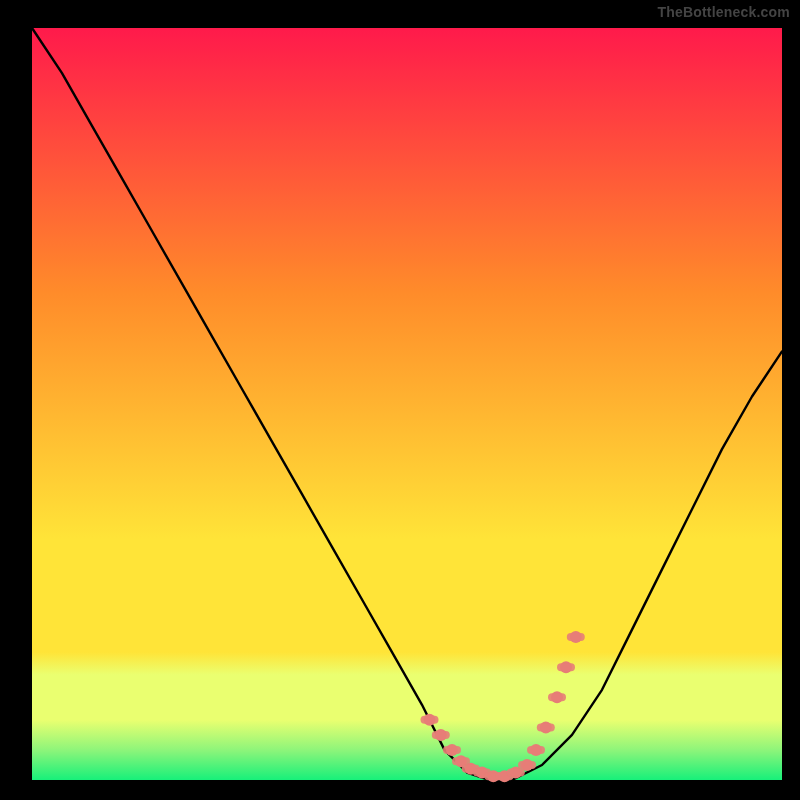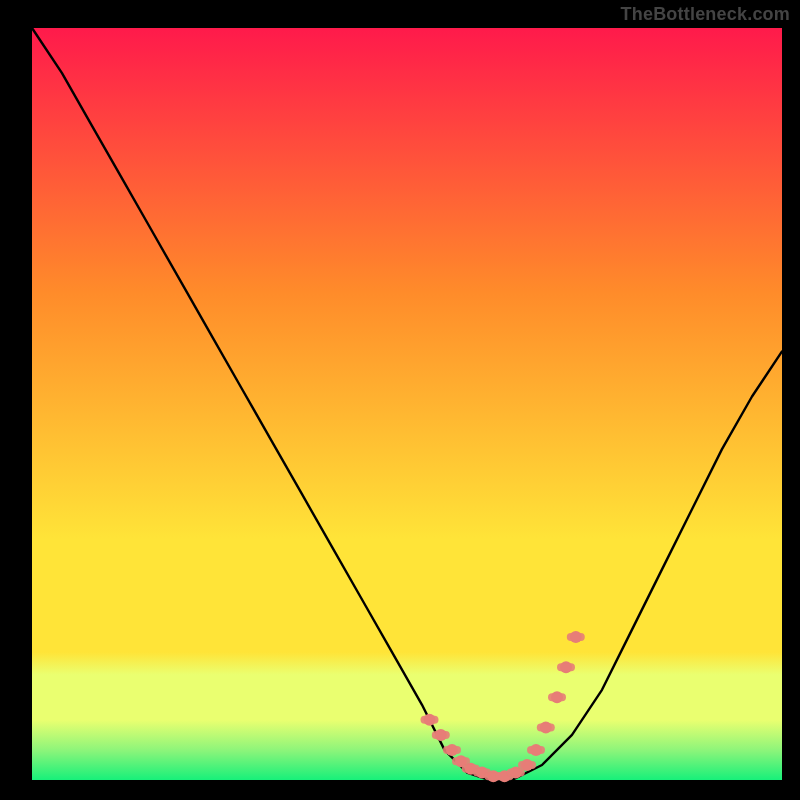--- a/index.html
+++ b/index.html
@@ -15,21 +15,21 @@
     position: relative;
     width: 800px;
     height: 800px;
     background: #000;
   }
   .watermark {
     position: absolute;
     top: 4px;
     right: 10px;
     color: #444;
-    font-size: 18px;
+    font-size: 14px;
     font-weight: 600;
     letter-spacing: 0.2px;
     z-index: 10;
     user-select: none;
   }
   .plot-svg {
     position: absolute;
     left: 0;
     top: 0;
   }

